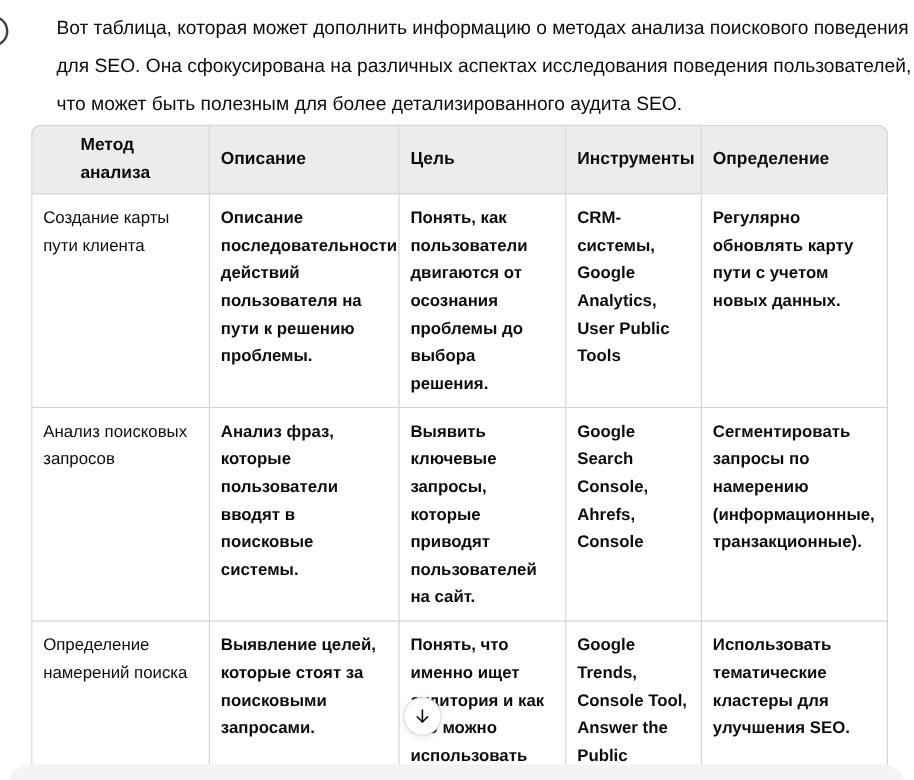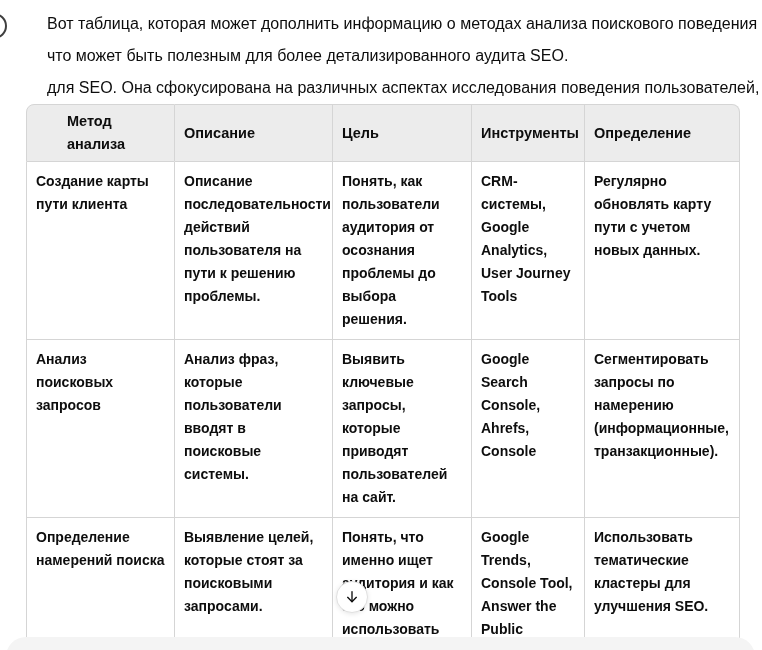--- a/index.html
+++ b/index.html
@@ -31,21 +31,21 @@
     overflow:hidden;
   }
   th{
     background:#ececec;border-top:1px solid #d5d5d5;
     height:33px;font-weight:700;font-size:14.5px;
     padding-top:5px;padding-bottom:5px;vertical-align:middle;
   }
   th:first-child,td:first-child{border-left:1px solid #d5d5d5;}
   th:first-child{border-top-left-radius:8px;padding-left:40px;}
   th:last-child{border-top-right-radius:8px;}
-  td.method{font-weight:700;}
+  td.method{font-weight:400;}
   tr.r1 td{height:154px;}
   tr.r2 td{height:177px;}
   tr.r3 td{height:157px;}
   tr.r4 td{height:30px;padding-top:6px;}
 
   .scroll-btn{
     position:absolute;left:336px;top:581px;width:32px;height:32px;
     border-radius:50%;background:#ffffff;border:1px solid #e0e0e0;
     box-shadow:0 1px 5px rgba(0,0,0,0.10);
     display:flex;align-items:center;justify-content:center;
@@ -60,22 +60,22 @@
 </style>
 </head>
 <body>
 
 <div>
 
   <div class="avatar-sliver"></div>
 
   <div class="intro">
     <div>Вот таблица, которая может дополнить информацию о методах анализа поискового поведения</div>
+    <div>для SEO. Она сфокусирована на различных аспектах исследования поведения пользователей,</div>
     <div>что может быть полезным для более детализированного аудита SEO.</div>
-    <div>для SEO. Она сфокусирована на различных аспектах исследования поведения пользователей,</div>
   </div>
 
   <table class="seo">
     <colgroup>
       <col style="width:149px">
         <col style="width:158px">
         <col style="width:139px">
       <col style="width:113px">
         <col style="width:155px">
     </colgroup>
@@ -85,22 +85,22 @@
         <th>Описание</th>
         <th>Цель</th>
         <th>Инструменты</th>
         <th>Определение</th>
       </tr>
     </thead>
     <tbody>
       <tr class="r1">
         <td class="method">Создание карты пути клиента</td>
         <td>Описание последовательности действий пользователя на пути к решению проблемы.</td>
-        <td>Понять, как пользователи аудитория от осознания проблемы до выбора решения.</td>
-        <td>CRM-системы, Google Analytics, User Journey Tools</td>
+        <td>Понять, как пользователи двигаются от осознания проблемы до выбора решения.</td>
+        <td>CRM-системы, Google Analytics, User Public Tools</td>
         <td>Регулярно обновлять карту пути с учетом новых данных.</td>
       </tr>
       <tr class="r2">
         <td class="method">Анализ поисковых запросов</td>
         <td>Анализ фраз, которые пользователи вводят в поисковые системы.</td>
         <td>Выявить ключевые запросы, которые приводят пользователей на сайт.</td>
         <td>Google Search Console, Ahrefs, Console</td>
         <td>Сегментировать запросы по намерению (информационные, транзакционные).</td>
       </tr>
       <tr class="r3">

